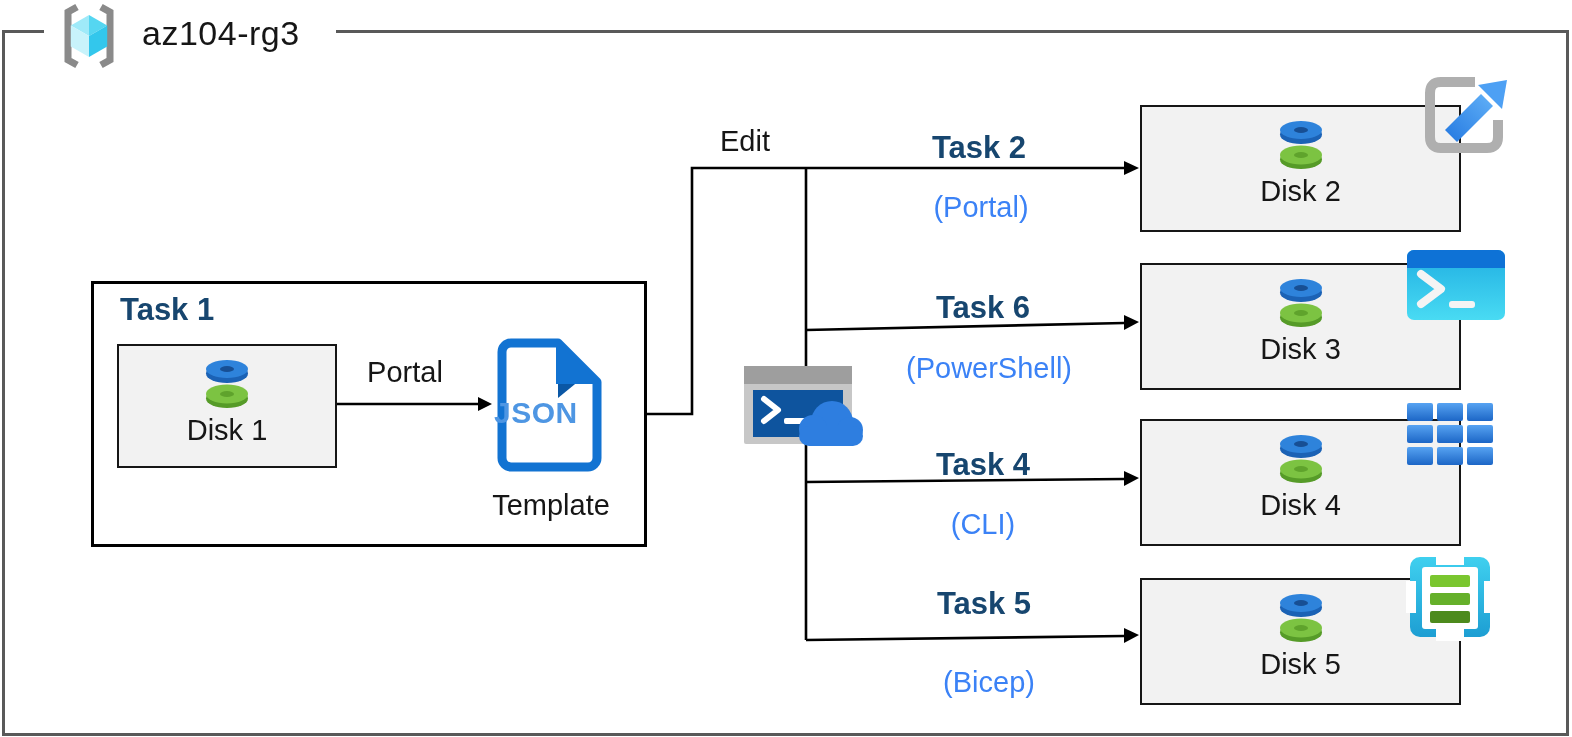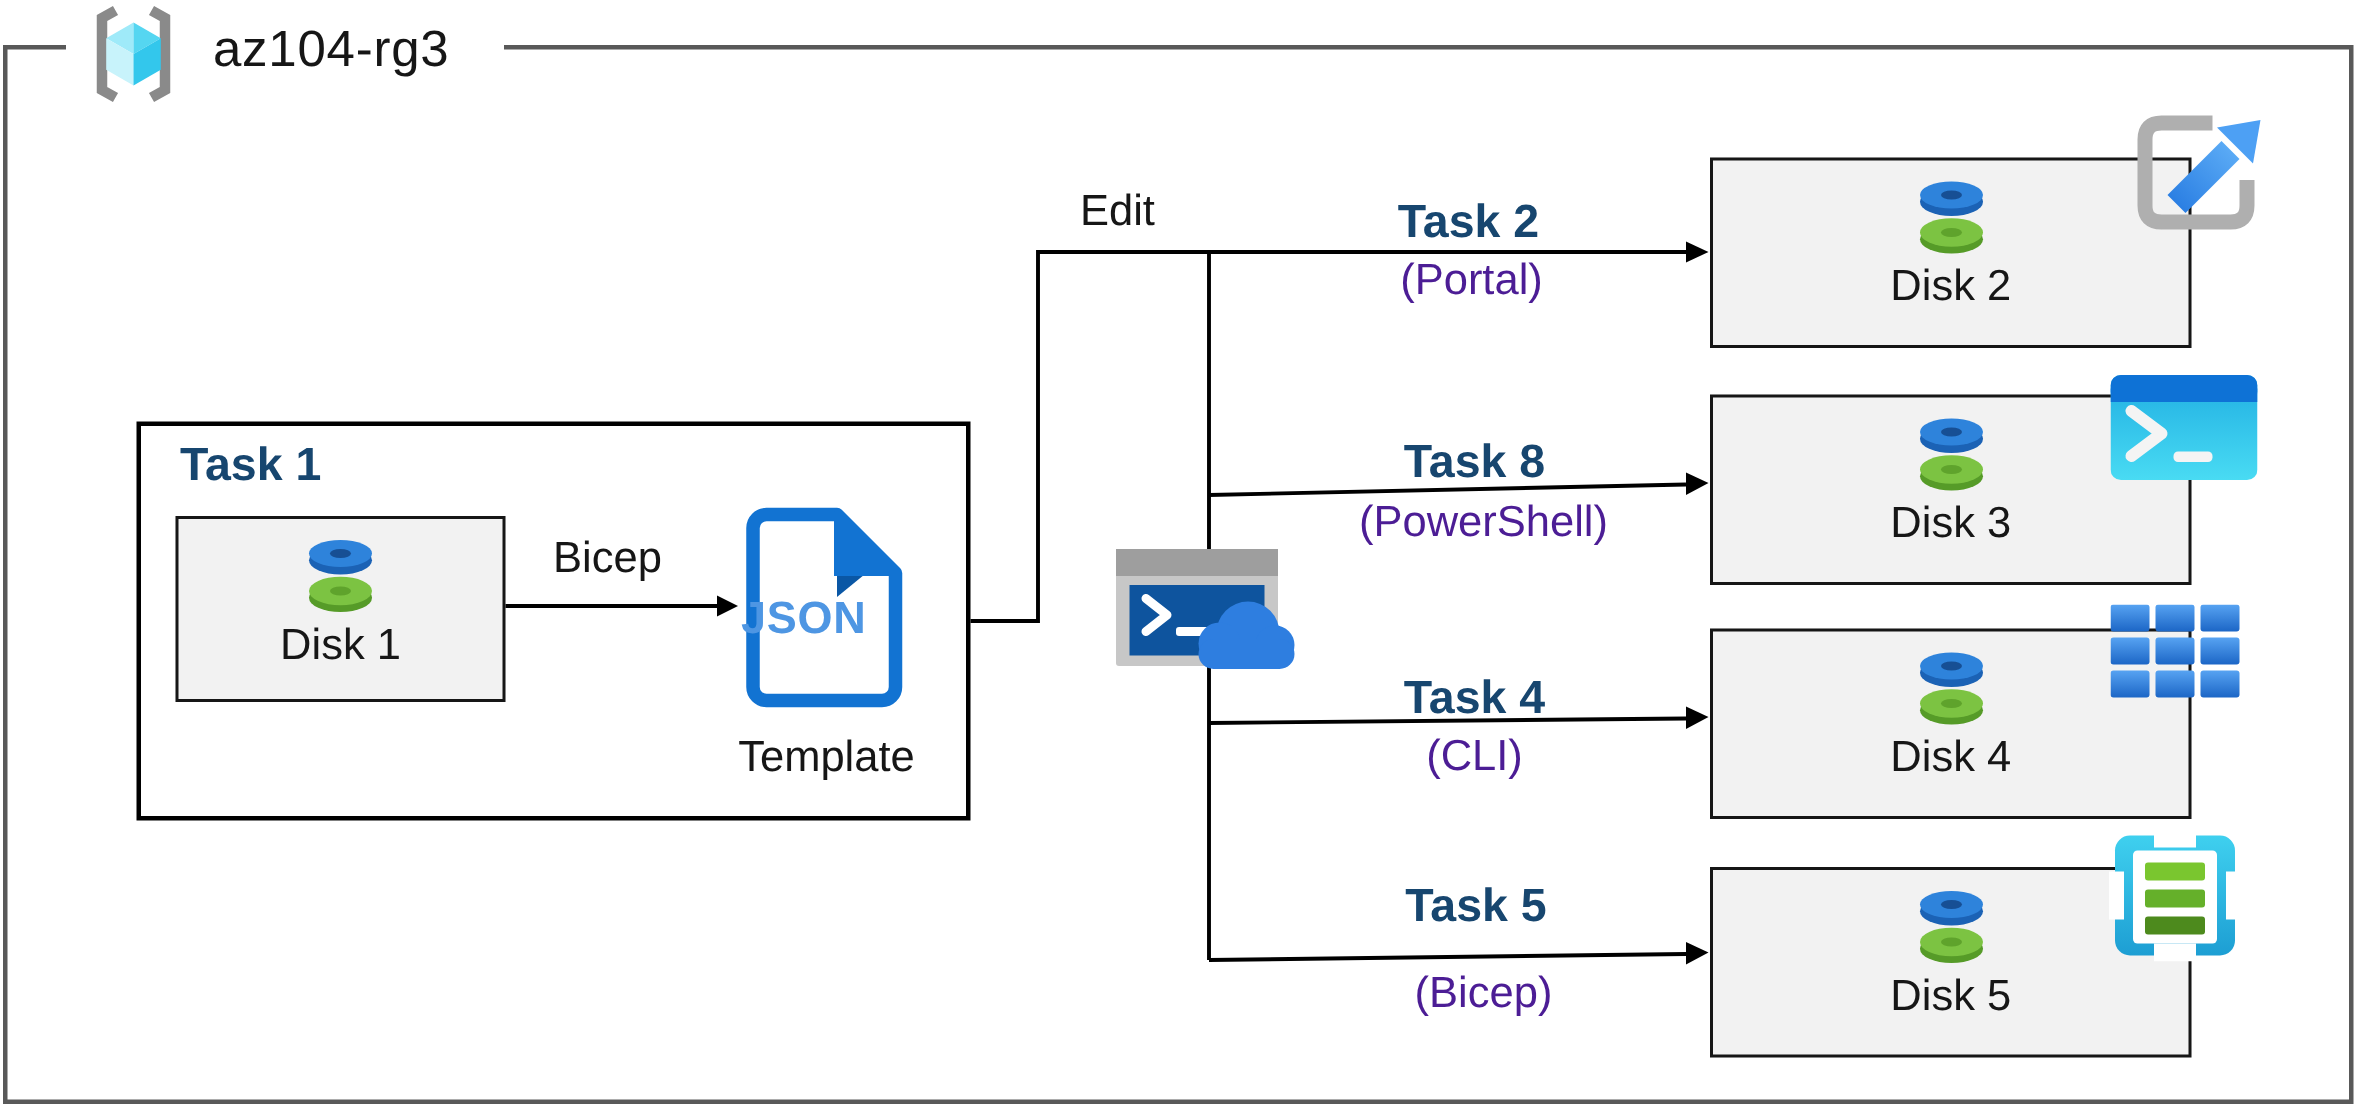--- a/index.html
+++ b/index.html
@@ -19,21 +19,21 @@
   .disk-label{font-size:29px;color:#161616;margin-top:2px;}
   .disk-ico{margin-top:10px;}
   .plain-label{font-size:29px;color:#161616;}
   .center{transform:translateX(-50%);white-space:nowrap;text-align:right;}
   #export-label{left:405px;top:356px;}
   #template-label{left:551px;top:489px;}
   #edit-label{left:720px;top:125px;}
   #json-icon{left:494px;top:336px;}
   #json-word{left:494px;top:396px;width:112px;font-size:30px;font-weight:bold;color:#4E96E3;letter-spacing:0.5px;}
   .branch-task{font-size:31px;font-weight:bold;color:#17466F;}
-  .branch-method{font-size:29px;color:#4c1d95;}
+  .branch-method{font-size:29px;color:#3b82f6;margin-top:20px;}
   #lines-overlay{left:0;top:0;pointer-events:none;}
   .tool-icon{z-index:5;}
 </style>
 </head>
 <body>
 
 <div id="stage">
 
   <div class="abs" id="outer-border"></div>
   <div class="abs" id="title-patch"></div>
@@ -56,21 +56,21 @@
       <ellipse cx="32" cy="42.5" rx="21" ry="9.5" fill="#569B28"></ellipse>
       <ellipse cx="32" cy="38" rx="21" ry="9.5" fill="#7CC342"></ellipse>
       <ellipse cx="32" cy="38" rx="7" ry="3" fill="#5FA32C"></ellipse>
       <ellipse cx="32" cy="17.5" rx="21" ry="9.5" fill="#1B62B5"></ellipse>
       <ellipse cx="32" cy="13" rx="21" ry="9" fill="#2E83DB"></ellipse>
       <ellipse cx="32" cy="13" rx="7" ry="3" fill="#174F94"></ellipse>
     </svg>
     <div class="disk-label">Disk 1</div>
   </div>
 
-  <div class="abs plain-label center" id="export-label">Bicep</div>
+  <div class="abs plain-label center" id="export-label">Portal</div>
 
   <svg class="abs" id="json-icon" width="112" height="138" viewBox="0 0 112 138">
     <path d="M17 7 H64 L103 46 V122 A9 9 0 0 1 94 131 H17 A9 9 0 0 1 8 122 V16 A9 9 0 0 1 17 7 Z" fill="#fff" stroke="#1273D2" stroke-width="9" stroke-linejoin="round"></path>
     <polygon points="64,44 86,44 64,62" fill="#0A57A5"></polygon>
     <polygon points="62,5 105,48 62,48" fill="#1273D2"></polygon>
   </svg>
   <div class="abs" id="json-word">JSON</div>
   <div class="abs plain-label center" id="template-label">Template</div>
 
   <div class="abs plain-label" id="edit-label">Edit</div>
@@ -134,21 +134,21 @@
       <polygon points="1124,161 1139,168 1124,175"></polygon>
       <polygon points="1124,315 1139,322 1124,330"></polygon>
       <polygon points="1124,471 1139,478 1124,486"></polygon>
       <polygon points="1124,628 1139,635 1124,643"></polygon>
     </g>
   </svg>
 
   <div class="abs branch-task center" style="left:979px;top:130px;">Task 2</div>
   <div class="abs branch-method center" style="left:981px;top:171px;">(Portal)</div>
 
-  <div class="abs branch-task center" style="left:983px;top:290px;">Task 8</div>
+  <div class="abs branch-task center" style="left:983px;top:290px;">Task 6</div>
   <div class="abs branch-method center" style="left:989px;top:332px;">(PowerShell)</div>
 
   <div class="abs branch-task center" style="left:983px;top:447px;">Task 4</div>
   <div class="abs branch-method center" style="left:983px;top:488px;">(CLI)</div>
 
   <div class="abs branch-task center" style="left:984px;top:586px;">Task 5</div>
   <div class="abs branch-method center" style="left:989px;top:646px;">(Bicep)</div>
 
   <svg class="abs tool-icon" style="left:744px;top:366px;" width="126" height="84" viewBox="0 0 126 84">
     <rect x="0" y="0" width="108" height="78" rx="2" fill="#C7C7C7"></rect>

